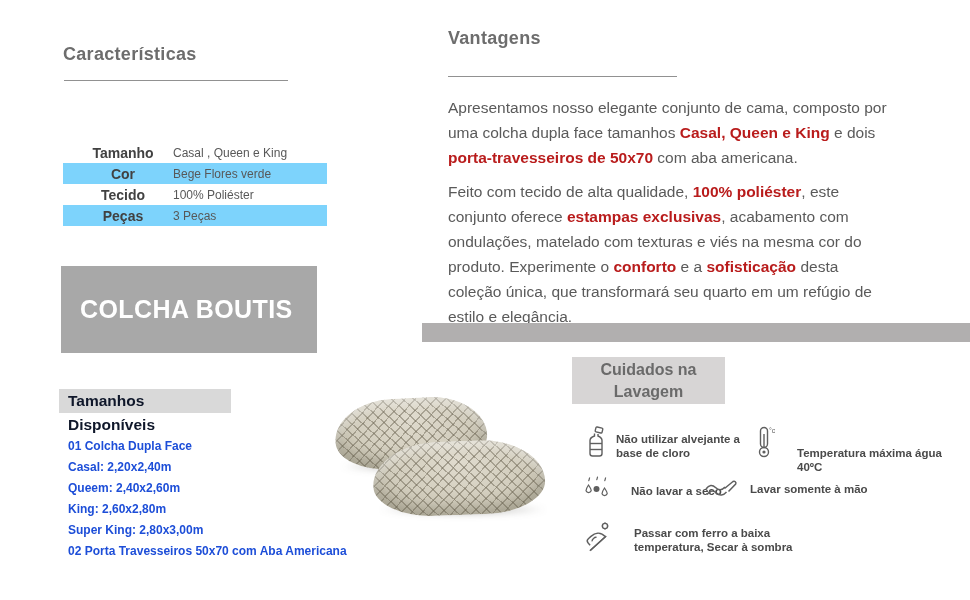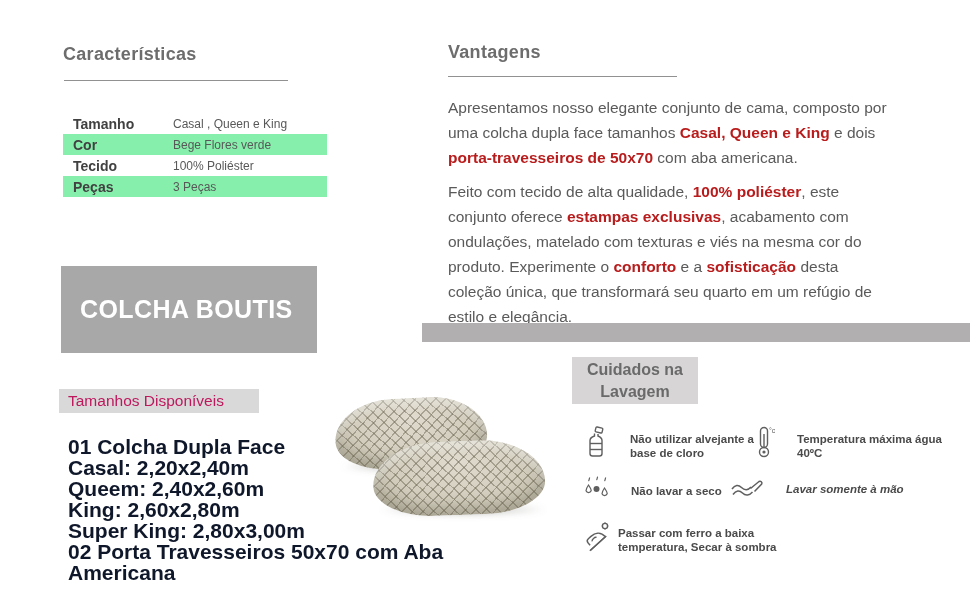--- a/index.html
+++ b/index.html
@@ -9,43 +9,43 @@
     border-radius:10px;
   }
   .abs{position:absolute;}
   h2.sec-title{
     margin:0;font-size:18px;font-weight:bold;color:#6d6d6d;letter-spacing:.3px;
   }
   .rule{height:1px;background:#919191;}
   
   .spec-table{width:264px;}
   .spec-row{display:flex;align-items:center;height:21px;padding-left:10px;box-sizing:border-box;}
-  .spec-row.striped{background:#86efac;}
+  .spec-row.striped{background:#7dd3fc;}
   .spec-label{width:100px;font-size:14px;font-weight:bold;color:#414141;}
   .spec-value{font-size:12px;color:#585858;}
   
   .banner{
     width:256px;height:87px;background:#a8a8a8;color:#ffffff;
     display:flex;flex-direction:column;justify-content:center;
     padding-left:19px;box-sizing:border-box;
   }
   .banner div{font-size:25px;font-weight:bold;line-height:25px;letter-spacing:.4px;}
   
   .sizes-label{
-    width:200px;height:24px;background:#d9d9d9;color:#be185d;
-    font-size:15.5px;font-weight:normal;line-height:24px;padding-left:9px;box-sizing:border-box;
+    width:172px;height:24px;background:#d9d9d9;color:#0f172a;
+    font-size:15.5px;font-weight:bold;line-height:24px;padding-left:9px;box-sizing:border-box;
   }
-  .sizes-list div{font-size:21px;font-weight:bold;color:#0f172a;line-height:21px;}
+  .sizes-list div{font-size:12px;font-weight:bold;color:#1d4ed8;line-height:21px;}
   
   .para{width:442px;font-size:15.5px;line-height:25px;color:#5a5a5a;}
   .para b{color:#b91c1c;}
   
   .gray-bar{width:548px;height:19px;background:#b1afaf;}
   .care-box{
-    width:126px;height:47px;background:#d7d5d5;color:#6a6a6a;
+    width:153px;height:47px;background:#d7d5d5;color:#6a6a6a;
     font-size:16px;font-weight:bold;line-height:22px;text-align:center;
     display:flex;align-items:center;justify-content:center;padding:0 14px;box-sizing:border-box;
   }
   
   .care-item{display:flex;align-items:flex-start;color:#5f5f5f;}
   .care-item svg{flex:none;}
   .care-text{
     font-size:11.5px;font-weight:bold;color:#4a4a4a;line-height:14px;
   }
   
@@ -65,21 +65,21 @@
   }
 </style>
 </head>
 <body>
 
 <div class="stage">
 
   <h2 class="sec-title abs" style="left:63px;top:44px;">Características</h2>
   <div class="rule abs" style="left:64px;top:80px;width:224px;"></div>
 
-  <div class="spec-table abs" style="left:63px;top:113px;">
+  <div class="spec-table abs" style="left:63px;top:142px;text-align:center;">
     <div class="spec-row">
       <span class="spec-label">Tamanho</span>
       <span class="spec-value">Casal , Queen e King</span>
     </div>
     <div class="spec-row striped">
       <span class="spec-label">Cor</span>
       <span class="spec-value">Bege Flores verde</span>
     </div>
     <div class="spec-row">
       <span class="spec-label">Tecido</span>
@@ -99,75 +99,75 @@
 
   <div class="sizes-list abs" style="left:68px;top:436px;width:410px;">
     <div>01 Colcha Dupla Face</div>
     <div>Casal: 2,20x2,40m</div>
     <div>Queem: 2,40x2,60m</div>
     <div>King: 2,60x2,80m</div>
     <div>Super King: 2,80x3,00m</div>
     <div>02 Porta Travesseiros 50x70 com Aba Americana</div>
   </div>
 
-  <h2 class="sec-title abs" style="left:448px;top:42px;">Vantagens</h2>
+  <h2 class="sec-title abs" style="left:448px;top:28px;">Vantagens</h2>
   <div class="rule abs" style="left:448px;top:76px;width:229px;"></div>
 
   <div class="para abs" style="left:448px;top:95px;"><span>Apresentamos nosso elegante conjunto de cama, composto por uma colcha dupla face tamanhos </span><b>Casal, Queen e King</b><span> e dois </span><b>porta-travesseiros de 50x70</b><span> com aba americana.</span></div>
   <div class="para abs" style="left:448px;top:179px;"><span>Feito com tecido de alta qualidade, </span><b>100% poliéster</b><span>, este conjunto oferece </span><b>estampas exclusivas</b><span>, acabamento com ondulações, matelado com texturas e viés na mesma cor do produto. Experimente o </span><b>conforto</b><span> e a </span><b>sofisticação</b><span> desta coleção única, que transformará seu quarto em um refúgio de estilo e elegância.</span></div>
 
   <div class="gray-bar abs" style="left:422px;top:323px;"></div>
 
   <div class="care-box abs" style="left:572px;top:357px;">Cuidados na Lavagem</div>
 
-  <div class="care-item abs" style="left:584px;top:426px;gap:24px;">
+  <div class="care-item abs" style="left:584px;top:426px;gap:10px;">
     <svg width="22" height="32" viewBox="0 0 22 32" fill="none" stroke="#5f5f5f" stroke-width="1.4">
       <g transform="rotate(14 15 4)">
           <rect x="11.5" y="1.5" width="7" height="5" rx="1"></rect>
         </g>
       <path d="M10.5 7.5 L10.5 10 C7.5 11 6 12.5 6 14.5 L6 27.5 C6 29 7 30 8.5 30 L15.5 30 C17 30 18 29 18 27.5 L18 14.5 C18 12.5 16.5 11 14 10 L14 8"></path>
       <line x1="6" y1="17.5" x2="18" y2="17.5"></line>
       <line x1="6" y1="23.5" x2="18" y2="23.5"></line>
     </svg>
     <div class="care-text" style="width:126px;margin-top:6px;">Não utilizar alvejante a base de cloro</div>
   </div>
 
   <div class="care-item abs" style="left:752px;top:426px;gap:19px;">
     <svg width="26" height="32" viewBox="0 0 26 32" fill="none" stroke="#5f5f5f" stroke-width="1.4">
       <rect x="8.5" y="1.5" width="7" height="20" rx="3.5"></rect>
       <circle cx="12" cy="26" r="4.5"></circle>
       <circle cx="12" cy="26" r="1.6" fill="#5f5f5f" stroke="none"></circle>
       <line x1="12" y1="8" x2="12" y2="22"></line>
       <text x="17" y="7" font-size="7" fill="#5f5f5f" stroke="none" font-family="Liberation Sans, sans-serif">°c</text>
     </svg>
-    <div class="care-text" style="width:150px;margin-top:6px;">Temperatura máxima água 40ºC</div>
+    <div class="care-text" style="width:150px;margin-top:20px;">Temperatura máxima água 40ºC</div>
   </div>
 
   <div class="care-item abs" style="left:583px;top:476px;gap:21px;">
     <svg width="27" height="26" viewBox="0 0 27 26" fill="none" stroke="#5f5f5f" stroke-width="1.2">
       <path d="M5.5 5 C6.5 4 6 2.5 6.8 1.5"></path>
       <path d="M13.5 4 C14.5 3 14 1.5 14.8 0.8"></path>
       <path d="M21.5 5 C22.5 4 22 2.5 22.8 1.5"></path>
       <path d="M5.5 9 C3.8 11.5 3 13.2 3 14.8 A2.8 2.8 0 0 0 8.2 14.8 C8.2 13.2 7.2 11.5 5.5 9 Z"></path>
       <circle cx="13.5" cy="13" r="3" fill="#5f5f5f" stroke="none"></circle>
       <path d="M21.5 12 C19.8 14.5 19 16.2 19 17.8 A2.8 2.8 0 0 0 24.2 17.8 C24.2 16.2 23.2 14.5 21.5 12 Z"></path>
     </svg>
     <div class="care-text" style="margin-top:8px;">Não lavar a seco</div>
   </div>
 
-  <div class="care-item abs" style="left:730px;top:478px;gap:22px;font-style:italic;">
+  <div class="care-item abs" style="left:704px;top:478px;gap:12px;">
     <svg width="34" height="23" viewBox="0 0 34 23" fill="none" stroke="#5f5f5f" stroke-width="1.5">
       <path d="M2 11 C5 6.5 8.5 6.5 11.5 9.5 C14.5 12.5 18 12.5 21 9"></path>
       <path d="M3 16.5 C6 12 9.5 12 12.5 15 C15.5 18 19.5 17.5 22.5 14"></path>
       <path d="M20.5 10.5 L29 3.5 A1.9 1.9 0 0 1 31.7 6 L24.5 13.5"></path>
     </svg>
     <div class="care-text" style="margin-top:4px;">Lavar somente à mão</div>
   </div>
 
-  <div class="care-item abs" style="left:580px;top:521px;gap:8px;">
+  <div class="care-item abs" style="left:580px;top:521px;gap:24px;">
     <svg width="30" height="32" viewBox="0 0 30 32" fill="none" stroke="#5f5f5f" stroke-width="1.4">
       <g transform="rotate(-42 14 18)">
         <path d="M4 24 L24 24 C24 16.5 18.5 14 13.5 14 L10 14 C8 14 7 15.2 7 17 L7 20"></path>
         <line x1="3" y1="24" x2="25" y2="24"></line>
         <path d="M11 18.5 C12 16.8 16 16.8 17 18.5"></path>
       </g>
       <circle cx="25" cy="5" r="2.6"></circle>
       <path d="M25 1.2 L25 2 M28.3 5 L27.5 5 M25 8.8 L25 8 M21.7 5 L22.5 5" stroke-width="1.1"></path>
     </svg>
     <div class="care-text" style="width:170px;margin-top:5px;">Passar com ferro a baixa temperatura, Secar à sombra</div>

